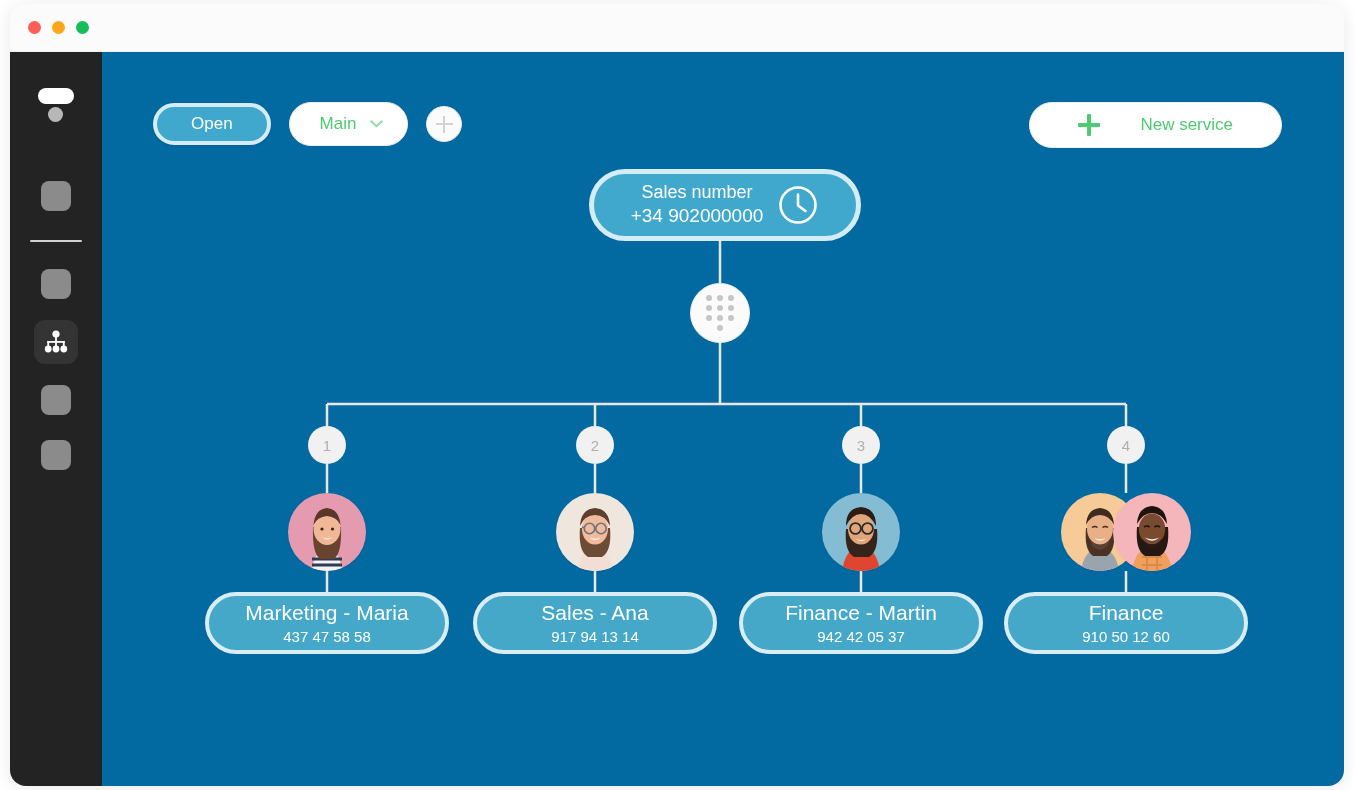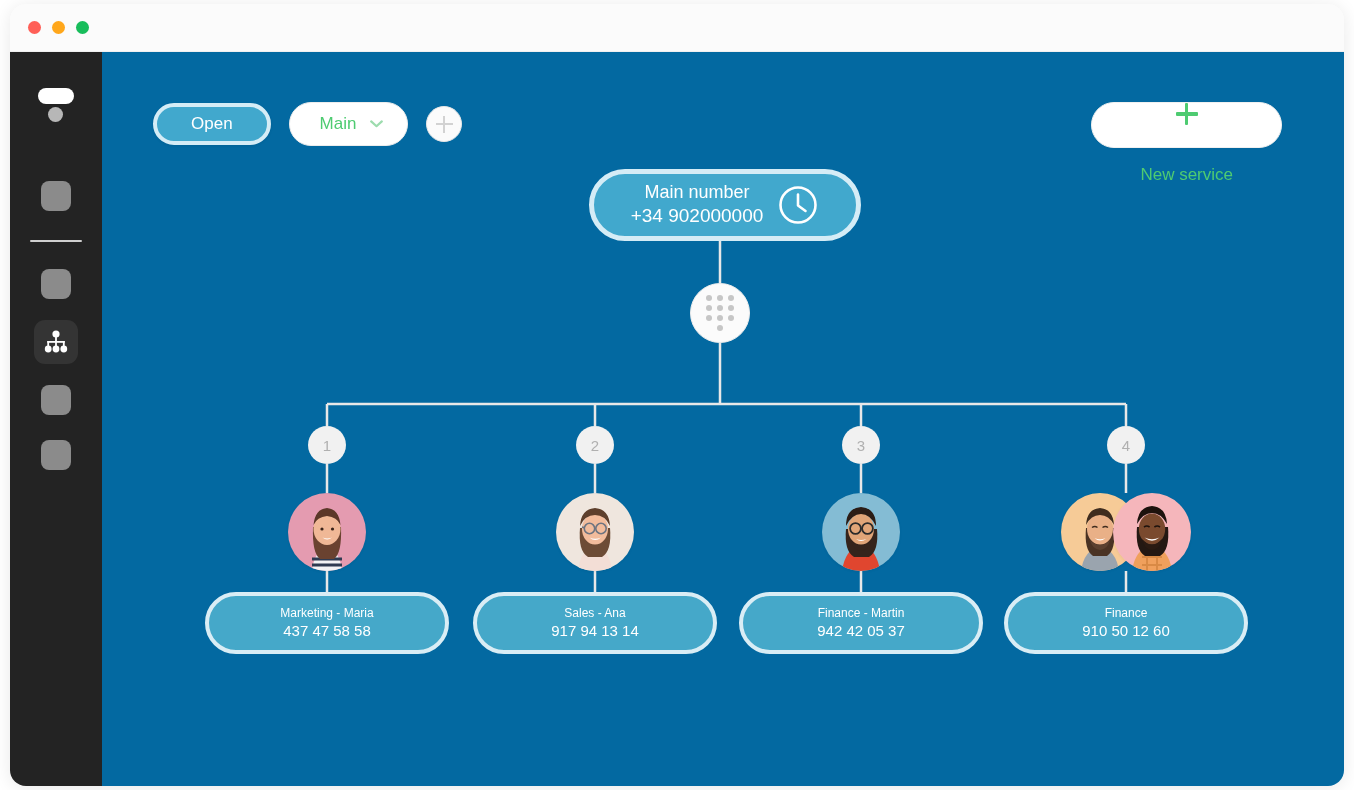--- a/index.html
+++ b/index.html
@@ -170,21 +170,20 @@
     position: absolute;
     right: 62px; top: 50px;
     height: 46px;
     padding: 0 48px;
     border-radius: 23px;
     background: #ffffff;
     border: 1.5px solid #f0f0f0;
     display: flex; align-items: center; gap: 40px;
     cursor: pointer;
     box-shadow: 0 1px 2px rgba(0,0,0,0.02);
-    flex-direction: column;
   }
   .plus-green {
     position: relative;
     width: 22px; height: 22px;
     flex: none;
   }
   .plus-green::before, .plus-green::after {
     content: "";
     position: absolute;
     background: #4ecb71;
@@ -306,21 +305,21 @@
     border-radius: 31px;
     background: #45a8c9;
     border: 4px solid #d9edf5;
     display: flex;
     flex-direction: column;
     align-items: center;
     justify-content: center;
     color: #ffffff;
     cursor: pointer;
   }
-  .service-pill .svc-name { font-size: 12px; line-height: 1.35; }
+  .service-pill .svc-name { font-size: 21px; line-height: 1.35; }
   .service-pill .svc-num  { font-size: 15px; line-height: 1.35; }
 </style>
 </head>
 <body>
 
 <div id="app-window">
 
   <div id="titlebar">
     <span class="traffic-dot" style="background:#ff5f57"></span>
     <span class="traffic-dot" style="background:#ffa71b"></span>
@@ -413,21 +412,21 @@
 
           <path d="M225 519 V 540"></path>
           <path d="M493 519 V 540"></path>
           <path d="M759 519 V 540"></path>
           <path d="M1024 519 V 540"></path>
         </g>
       </svg>
 
       <div id="root-node">
         <span class="root-text">
-          <span class="root-title">Main number</span>
+          <span class="root-title">Sales number</span>
           <span class="root-number">+34 902000000</span>
         </span>
         <svg width="42" height="42" viewBox="0 0 42 42">
           <circle cx="21" cy="21" r="17.5" fill="none" stroke="#ffffff" stroke-width="2.6"></circle>
           <path d="M21 10.5 V 21.5 L 28.5 27" fill="none" stroke="#ffffff" stroke-width="2.6" stroke-linecap="round" stroke-linejoin="round"></path>
         </svg>
       </div>
 
       <div id="ivr-node">
         <span class="dialpad">

